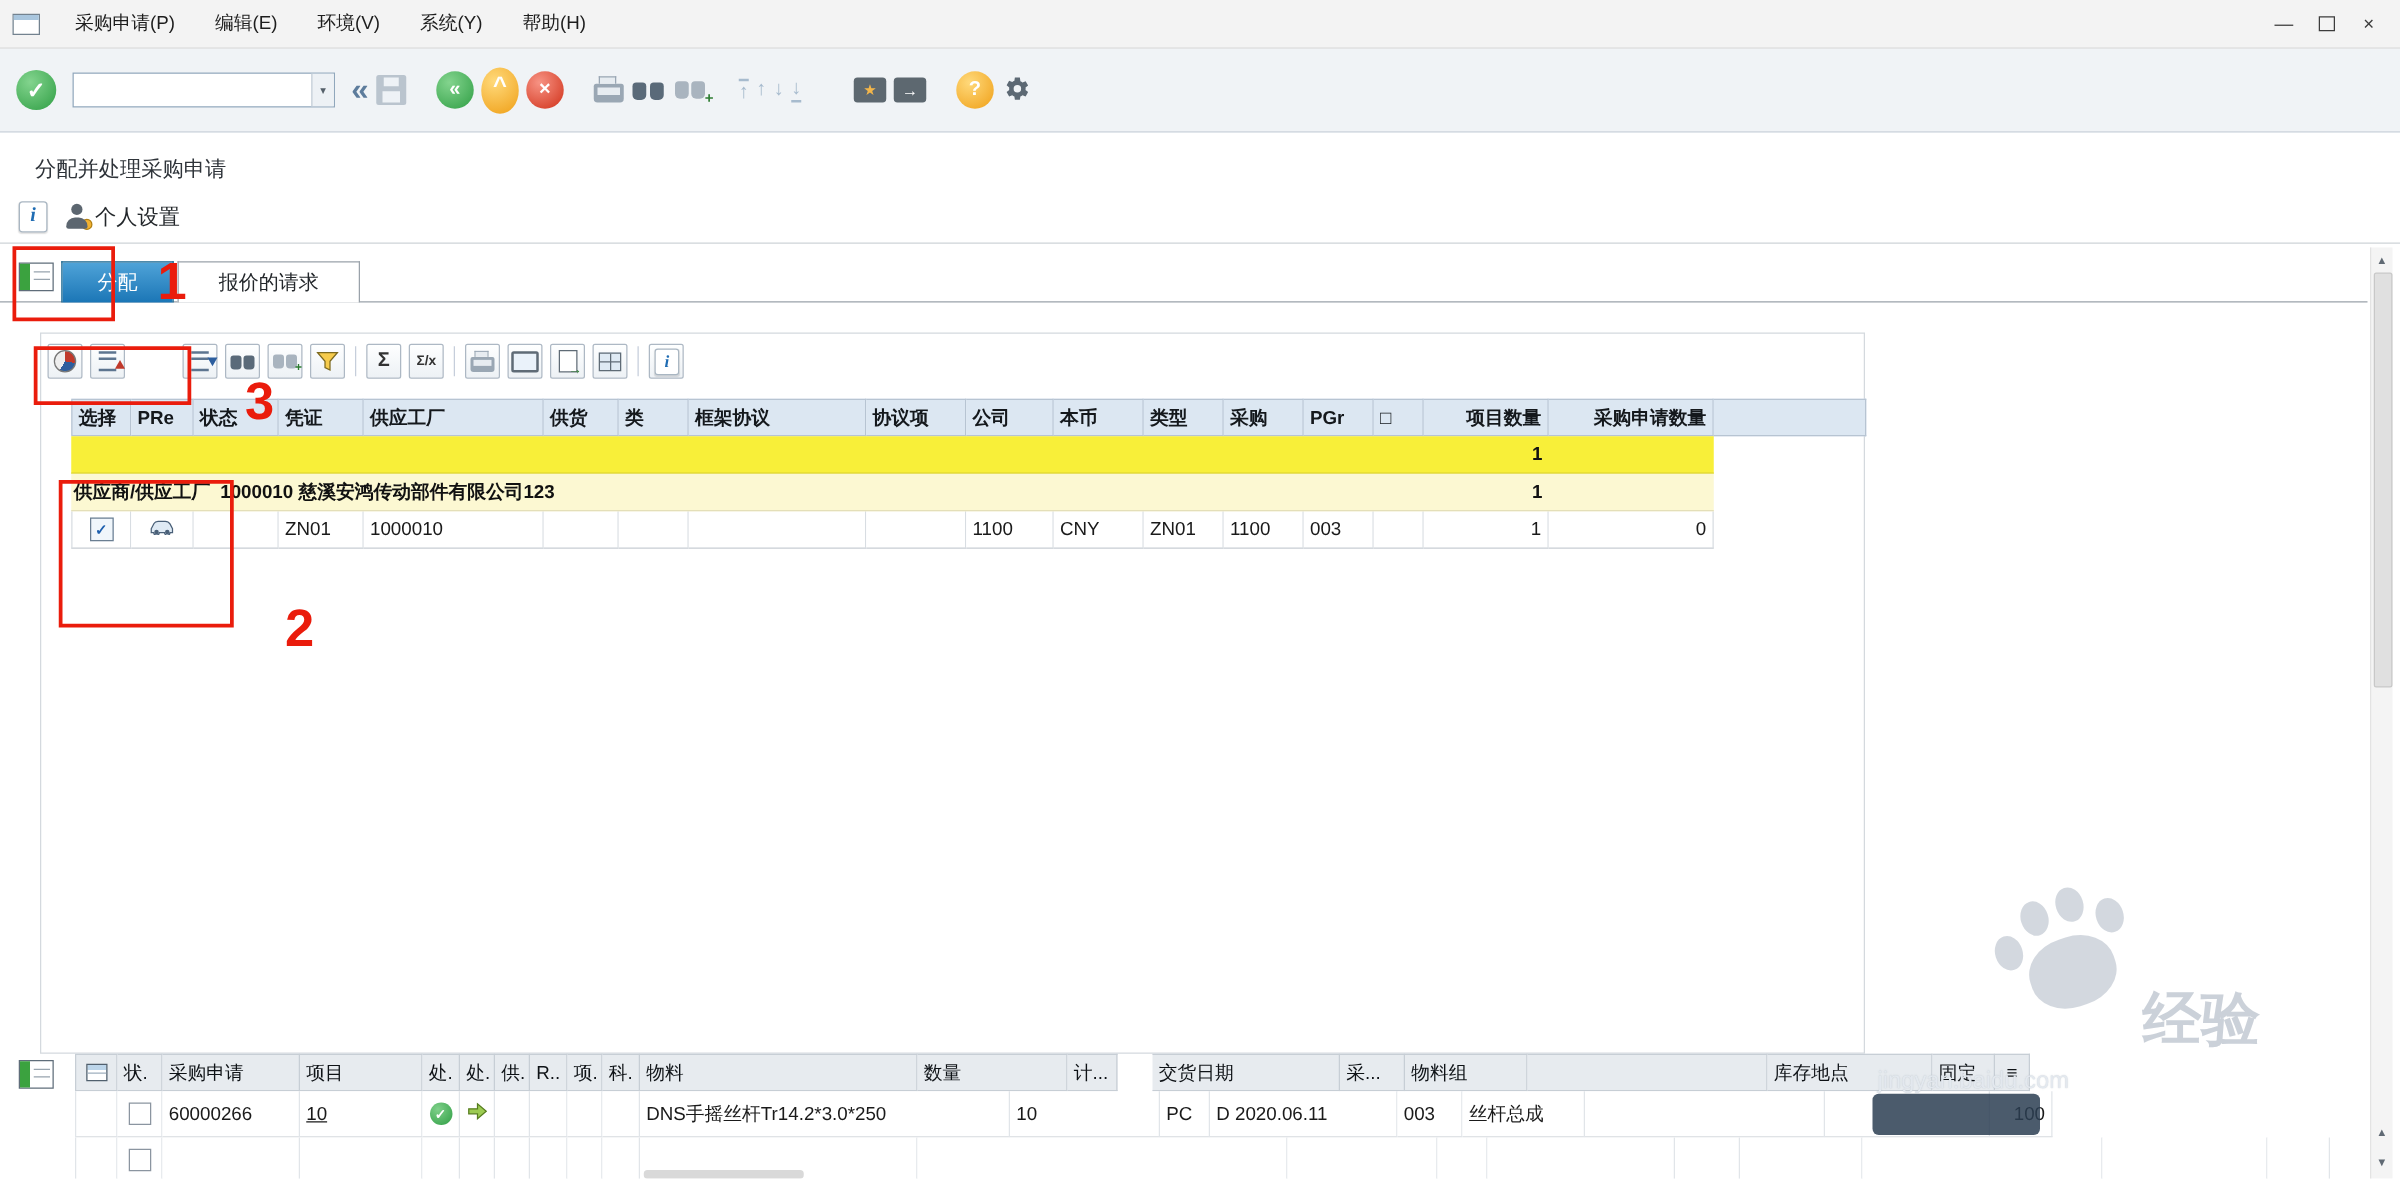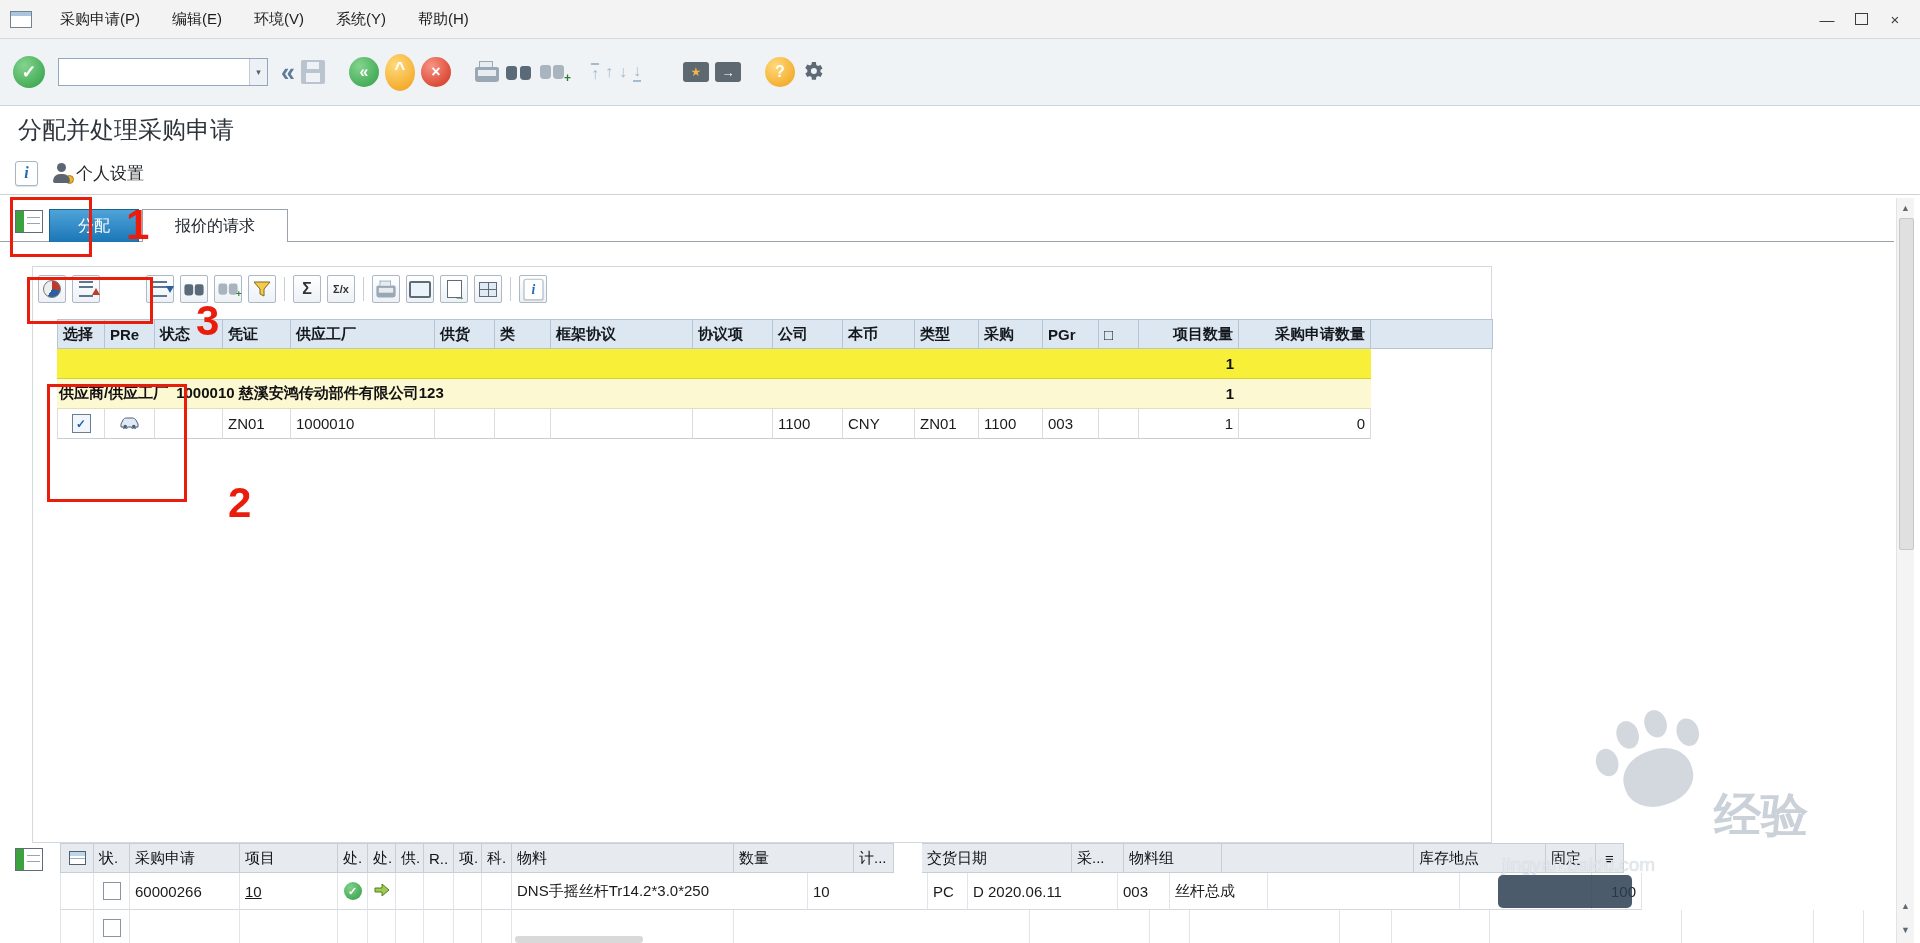--- a/index.html
+++ b/index.html
@@ -49,21 +49,21 @@
   .bnc.dim::before,.bnc.dim::after{background:#a9b4bf;}
   .bplus{position:absolute;right:-4px;bottom:-3px;font-size:12px;font-weight:bold;color:#2e7d32;}
   .pga{font-size:16px;color:#a7bbce;font-weight:bold;line-height:1;display:inline-block;}
   .capt{border-top:2px solid #a7bbce;padding-top:1px;}
   .capb{border-bottom:2px solid #a7bbce;padding-bottom:1px;}
   .shortcut{width:26px;height:20px;background:#5d6870;border-radius:3px;display:flex;align-items:center;justify-content:center;font-size:12px;}
   .shortcut .st{color:#f3b64a;}
   .shortcut .ar2{color:#fff;font-size:13px;}
 
   
-  .page-title{position:absolute;left:14px;top:110px;font-size:24px;font-weight:500;color:#2f343a;margin:4px;z-index:4;}
+  .page-title{position:absolute;left:14px;top:110px;font-size:17px;font-weight:500;color:#2f343a;margin:14px;z-index:4;}
   .appbar{position:absolute;left:0;top:152px;width:1920px;height:42px;display:flex;align-items:center;
           padding-left:12px;box-sizing:border-box;gap:8px;z-index:4;}
   .info-ic{width:21px;height:23px;background:#fff;border:1px solid #a9b6c2;border-radius:3px;color:#1f6cb3;
            font-family:"Liberation Serif",serif;font-style:italic;font-weight:bold;font-size:16px;
            display:flex;align-items:center;justify-content:center;box-shadow:0 1px 1px rgba(0,0,0,.12);}
   .person{width:20px;height:20px;position:relative;display:inline-block;}
   .person::before{content:"";position:absolute;top:0;left:5px;width:9px;height:9px;border-radius:50%;background:#5c6670;}
   .person::after{content:"";position:absolute;bottom:0;left:1px;width:17px;height:9px;border-radius:7px 7px 2px 2px;background:#5c6670;}
   .pbadge{position:absolute;right:-2px;bottom:-1px;width:7px;height:7px;border-radius:50%;background:#f2b232;border:1px solid #b07f12;}
   .applabel{font-size:17px;color:#23272b;margin-left:4px;}

